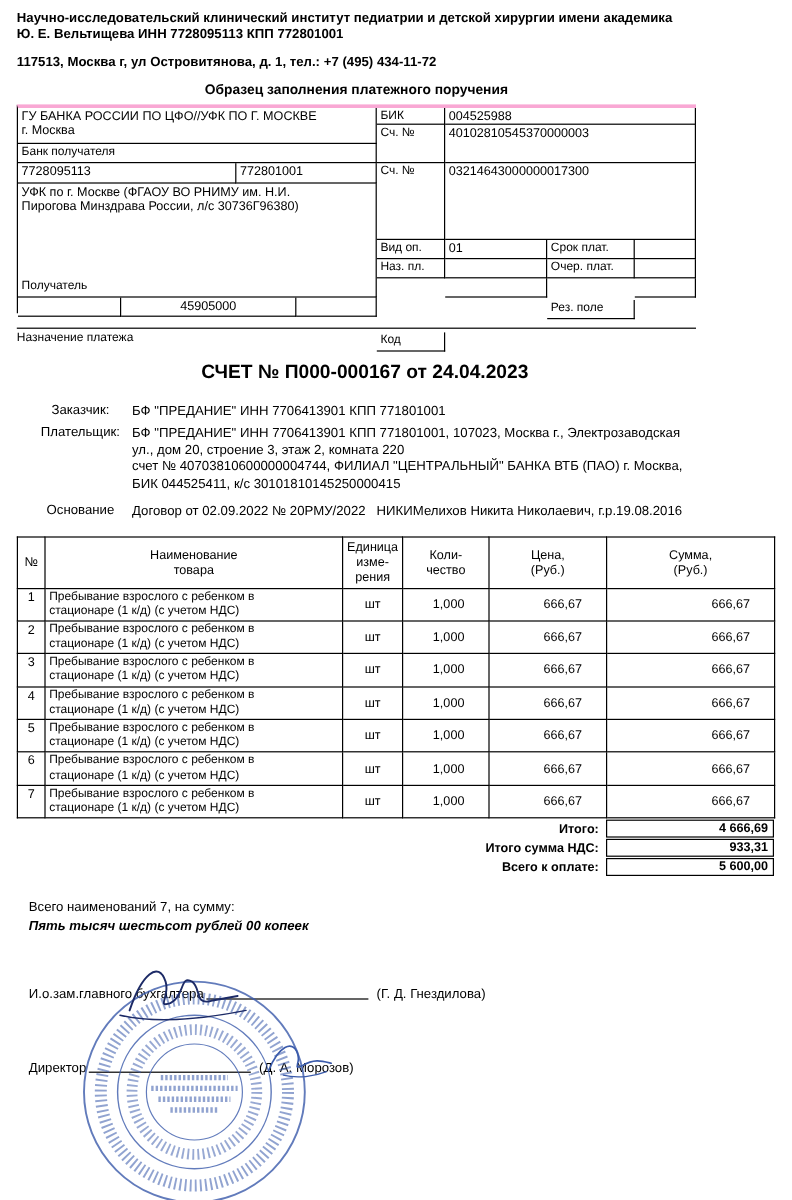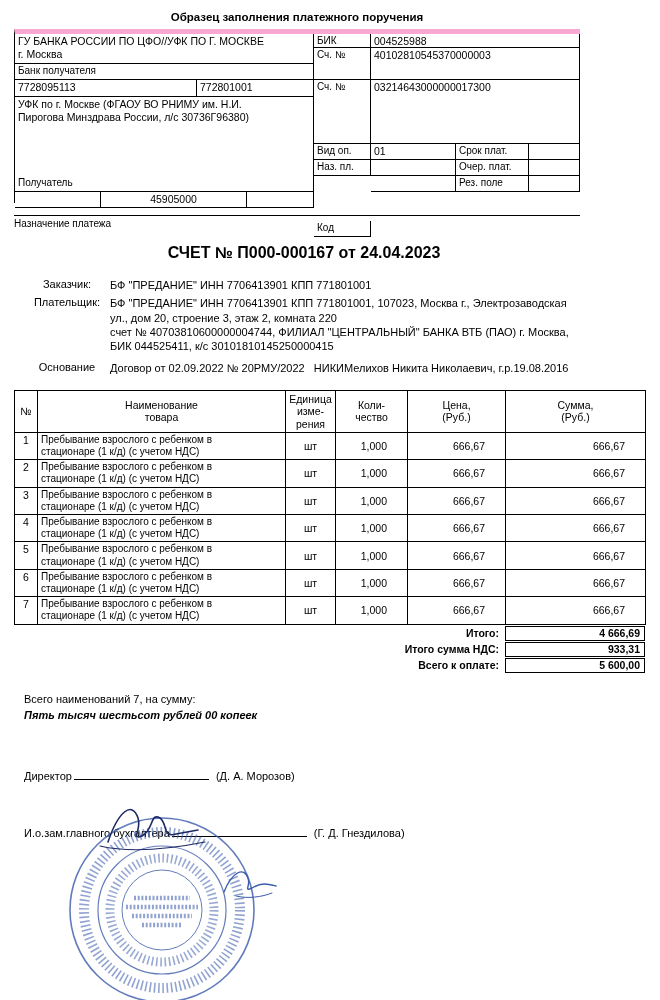--- a/index.html
+++ b/index.html
@@ -12,21 +12,21 @@
   .pre  { white-space:pre-line; }
 
   
   .org { padding:8px 14px 0 14px; font-weight:bold; }
   .org-name { line-height:1.3; }
   .org-address { margin-top:9px; }
   .sample-title { margin:11px 0 6px 14px; width:566px; text-align:center; font-weight:bold; font-size:11.5px; }
 
   
   .po { position:relative; margin-left:14px; width:566px; height:174px;
-        border-top:5px solid #f9a8d4; border-left:1px solid #000; font-size:10.5px; }
+        border-top:3px solid #f9a8d4; border-left:1px solid #000; font-size:10.5px; }
   .cell { position:absolute; padding:1px 3px; overflow:hidden; line-height:1.2; }
   .br { border-right:1px solid #000; } .bb { border-bottom:1px solid #000; }
   .cap { font-size:10px; }
   .ctr { text-align:center; }
   .rc-cap { position:absolute; bottom:2px; left:3px; font-size:10px; }
   .purpose-box { margin-left:14px; width:566px; height:13px; border-bottom:1px solid #000; }
   .purpose-caption { margin-left:14px; font-size:10px; padding-top:2px; }
 
   
   .invoice-title { margin-top:15px; margin-left:14px; width:580px; text-align:center; font-size:16px; font-weight:bold; }
@@ -58,20 +58,25 @@
   .sig-row { display:flex; align-items:flex-end; margin:46px 0 0 24px; }
   .sig-row.second { margin-top:42px; }
   .sig-line { width:135px; height:13px; border-bottom:1px solid #000; margin:0 7px 2px 2px; }
   .overlay { position:absolute; left:0; top:0; width:660px; height:1000px; pointer-events:none; }
 </style>
 </head>
 <body>
 
 <div class="page">
 
+  <div class="org">
+    <div class="org-name pre">Научно-исследовательский клинический институт педиатрии и детской хирургии имени академика
+Ю. Е. Вельтищева ИНН 7728095113 КПП 772801001</div>
+    <div class="org-address">117513, Москва г, ул Островитянова, д. 1, тел.: +7 (495) 434-11-72</div>
+  </div>
   <div class="sample-title">Образец заполнения платежного поручения</div>
 
   <div class="po">
     <div class="cell br bb pre" style="left:0;top:0;width:299px;height:30px;">ГУ БАНКА РОССИИ ПО ЦФО//УФК ПО Г. МОСКВЕ
 г. Москва</div>
     <div class="cell br bb cap" style="left:0;top:30px;width:299px;height:16px;">Банк получателя</div>
     <div class="cell br bb" style="left:0;top:46px;width:182px;height:17px;">7728095113</div>
     <div class="cell br bb" style="left:182px;top:46px;width:117px;height:17px;">772801001</div>
     <div class="cell br bb" style="left:0;top:63px;width:299px;height:95px;">
       <div class="pre">УФК по г. Москве (ФГАОУ ВО РНИМУ им. Н.И.
@@ -94,21 +99,21 @@
     <div class="cell br bb cap" style="left:441px;top:110px;width:73px;height:16px;">Срок плат.</div>
     <div class="cell br bb" style="left:514px;top:110px;width:51px;height:16px;"></div>
 
     <div class="cell br bb cap" style="left:299px;top:126px;width:57px;height:16px;">Наз. пл.</div>
     <div class="cell br bb" style="left:356px;top:126px;width:85px;height:16px;"></div>
     <div class="cell br bb cap" style="left:441px;top:126px;width:73px;height:16px;">Очер. плат.</div>
     <div class="cell br bb" style="left:514px;top:126px;width:51px;height:16px;"></div>
 
     <div class="cell br bb cap" style="left:299px;top:142px;width:57px;height:16px;margin-top:45px;">Код</div>
     <div class="cell br bb" style="left:356px;top:142px;width:85px;height:16px;"></div>
-    <div class="cell br bb cap" style="left:441px;top:142px;width:73px;height:16px;">Рез. поле</div>
+    <div class="cell br bb cap" style="left:441px;top:160px;width:73px;height:16px;">Рез. поле</div>
     <div class="cell br bb" style="left:514px;top:142px;width:51px;height:16px;"></div>
   </div>
   <div class="purpose-box"></div>
   <div class="purpose-caption">Назначение платежа</div>
 
   <div class="invoice-title">СЧЕТ № П000-000167 от 24.04.2023</div>
 
   <div class="details">
     <div class="drow">
       <div class="dlabel">Заказчик:</div>
@@ -230,30 +235,30 @@
       <div class="tlabel">Всего к оплате:</div>
       <div class="tvalue">5 600,00</div>
     </div>
   </div>
 
   <div class="after">
     <div>Всего наименований 7, на сумму:</div>
     <div class="words">Пять тысяч шестьсот рублей 00 копеек</div>
   </div>
 
+  <div class="sig-row second">
+    <span>И.о.зам.главного бухгалтера</span>
+    <span class="sig-line"></span>
+    <span>(Г. Д. Гнездилова)</span>
+  </div>
+
   <div class="sig-row">
     <span>Директор</span>
     <span class="sig-line"></span>
     <span>(Д. А. Морозов)</span>
-  </div>
-
-  <div class="sig-row second">
-    <span>И.о.зам.главного бухгалтера</span>
-    <span class="sig-line"></span>
-    <span>(Г. Д. Гнездилова)</span>
   </div>
 
   <svg class="overlay" viewBox="0 0 660 1000">
     <g stroke="#3b5bab" fill="none" opacity="0.8">
       <circle cx="162" cy="910" r="92" stroke-width="1.6"></circle>
       <circle cx="162" cy="910" r="64" stroke-width="1.2"></circle>
       <circle cx="162" cy="910" r="40" stroke-width="1"></circle>
       <circle cx="162" cy="910" r="78" stroke-width="10" stroke-dasharray="1.6 2.7" opacity="0.7"></circle>
       <circle cx="162" cy="910" r="52" stroke-width="9" stroke-dasharray="1.6 2.7" opacity="0.65"></circle>
       <path d="M134 898 H190 M126 907 H198 M132 916 H192 M142 925 H182" stroke-width="4.5" stroke-dasharray="2 1.7" opacity="0.7"></path>

